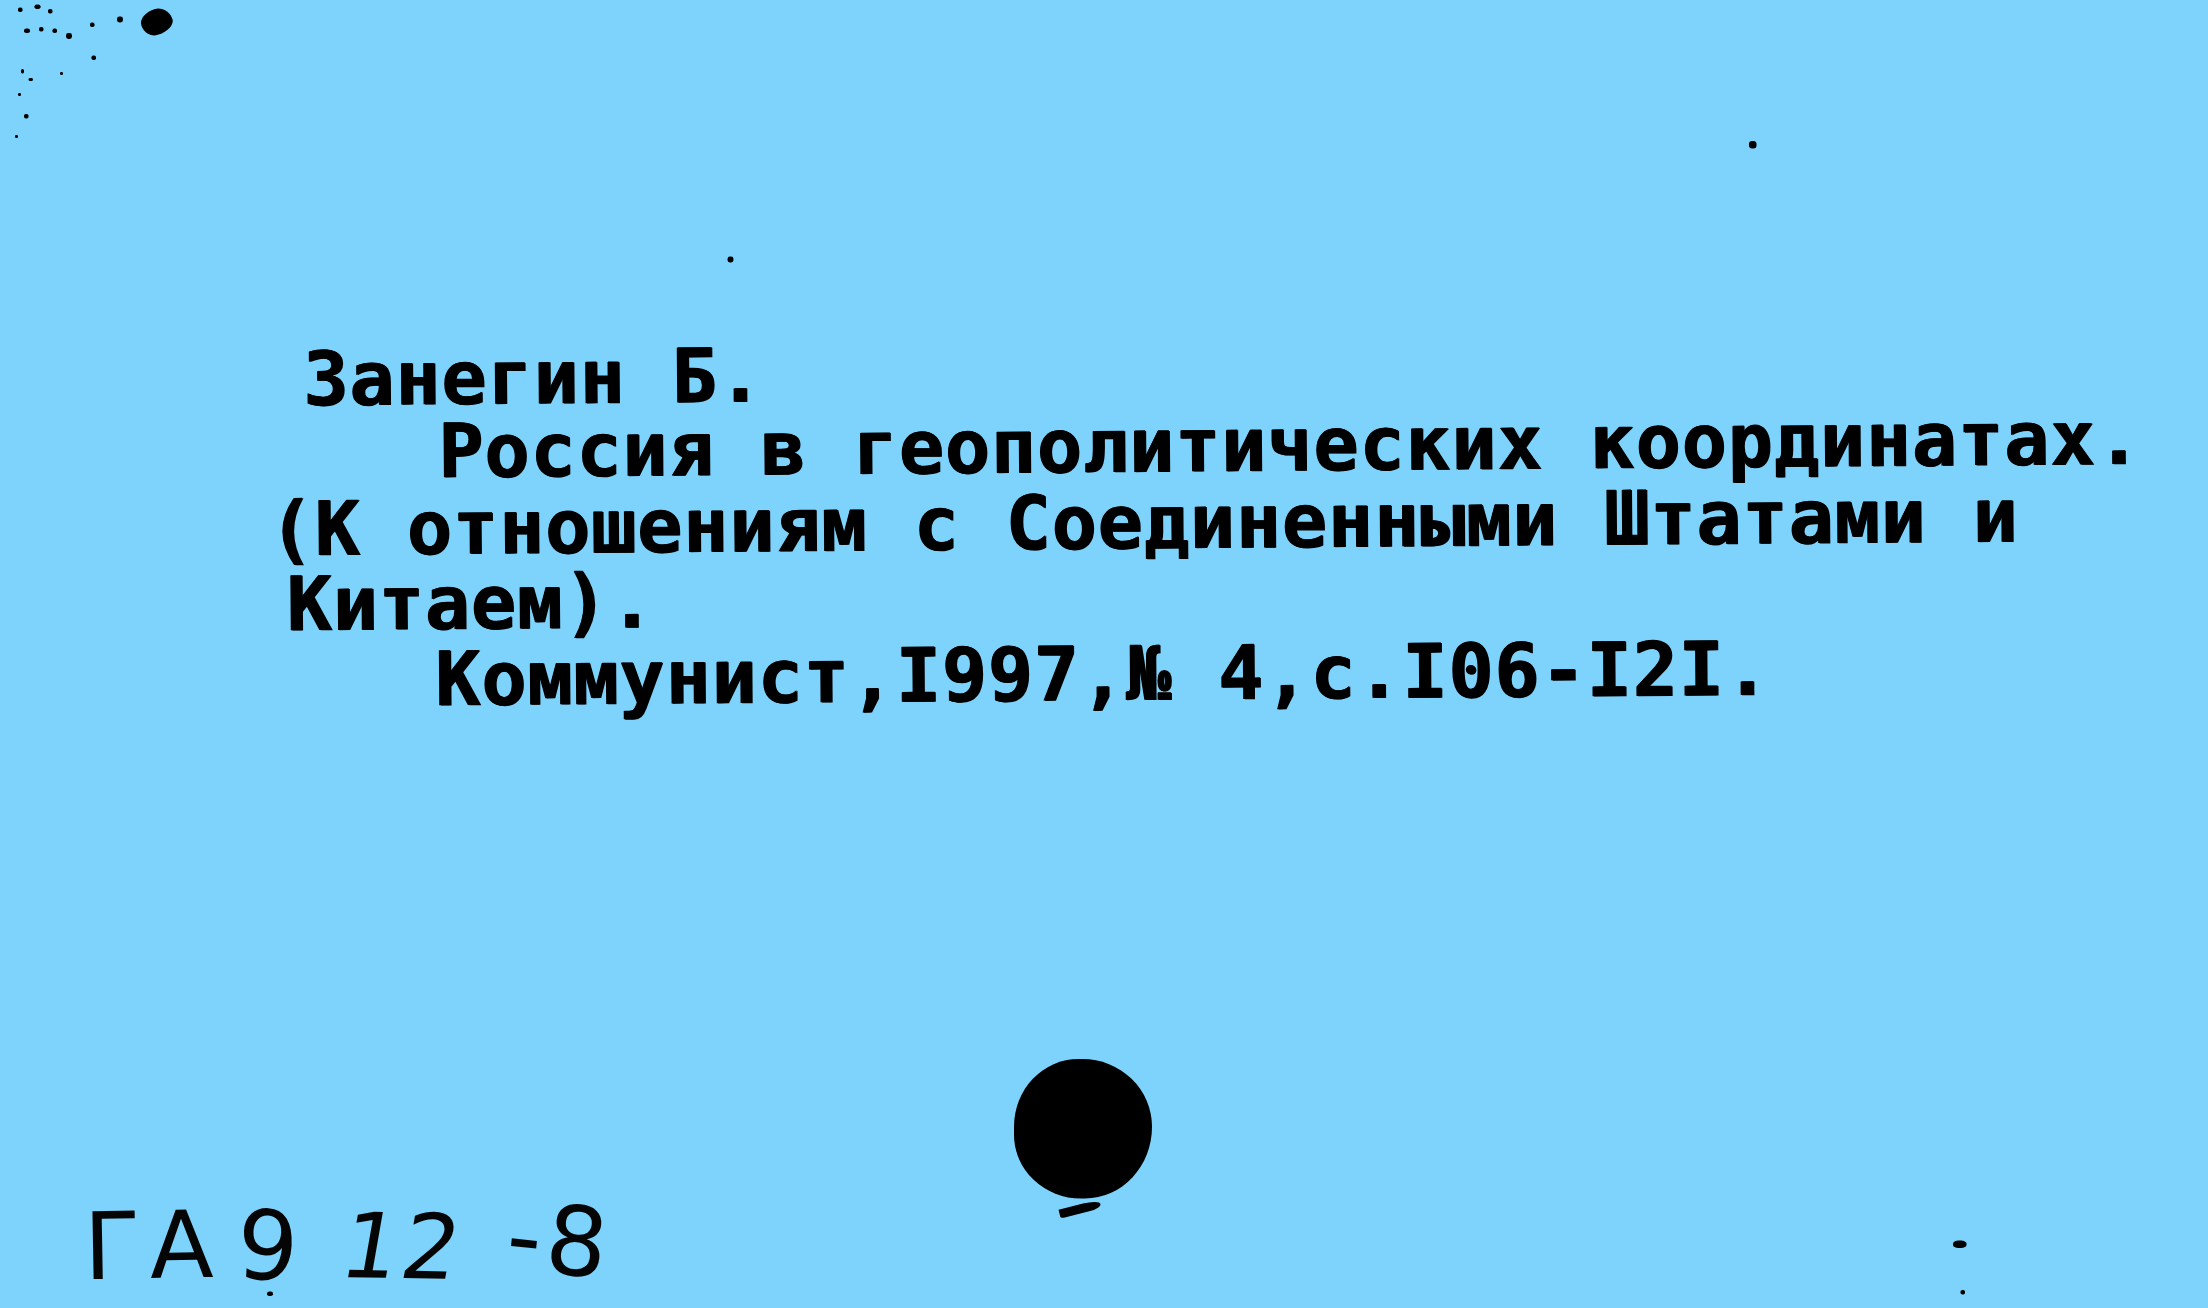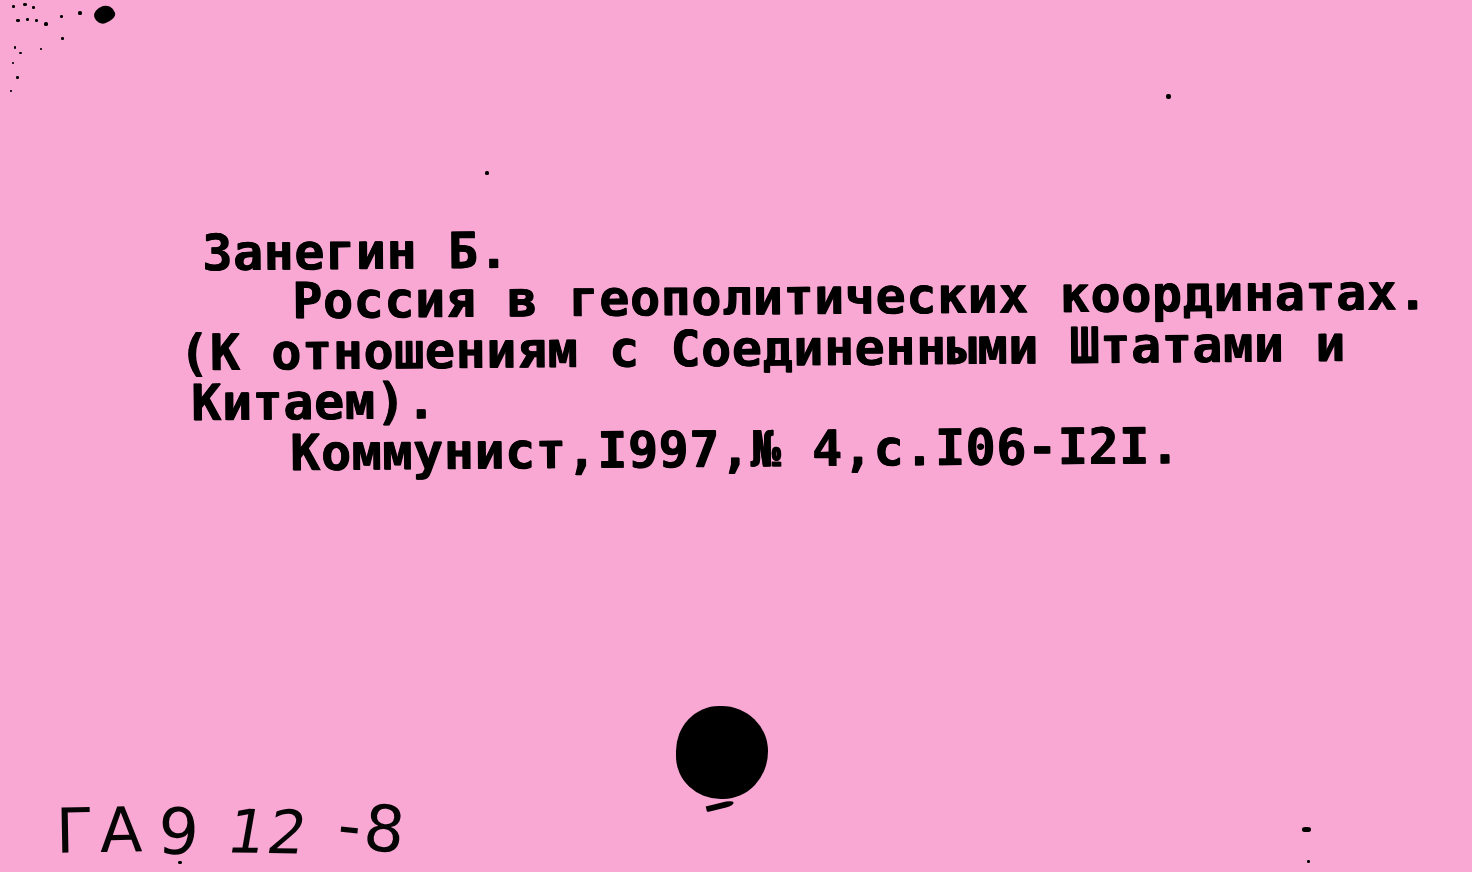--- a/index.html
+++ b/index.html
@@ -4,21 +4,21 @@
 <style>
   html, body {
     margin: 0;
     padding: 0;
     background: #ffffff;
   }
   .card {
     position: relative;
     width: 1472px;
     height: 872px;
-    background: #f9a8d4;
+    background: #7dd3fc;
     overflow: hidden;
     font-family: "DejaVu Sans Mono", monospace;
   }
   
   .typed {
     position: absolute;
     white-space: pre;
     color: #000000;
     font-family: "DejaVu Sans Mono", monospace;
     font-weight: 700;

